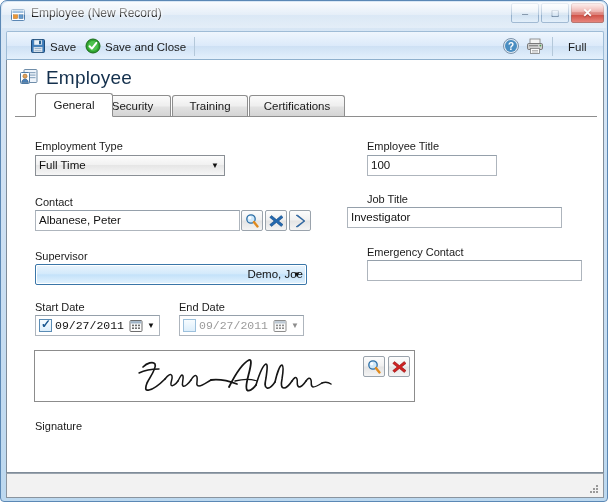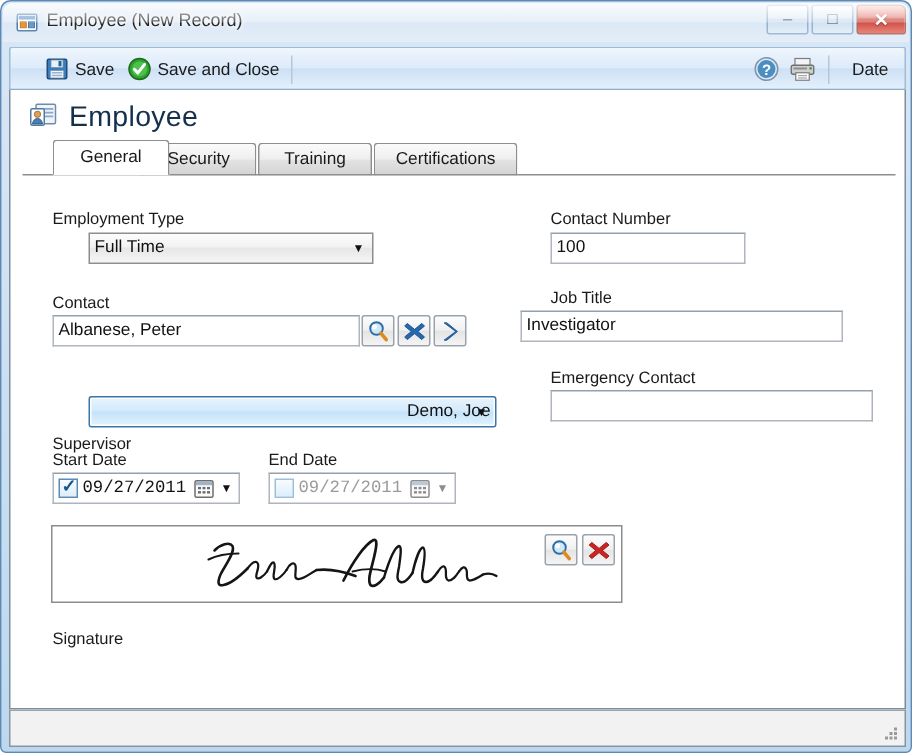--- a/index.html
+++ b/index.html
@@ -226,21 +226,20 @@
     box-sizing: border-box;
     height: 21px;
     border: 1px solid #8a8f95;
     background: linear-gradient(180deg,#fdfdfd 0%, #f1f1f1 46%, #e6e6e6 50%, #f6f6f6 100%);
     font-size: 11.5px;
     color: #111111;
     line-height: 19px;
     padding: 0 3px;
     overflow: hidden;
     white-space: nowrap;
-    margin-left: 24px;
   }
   .combo.focused {
     border: 1px solid #3a76a8;
     border-radius: 2px;
     background: linear-gradient(180deg,#e9f4fd 0%, #d4eafb 45%, #c4e2fa 52%, #e3f3fe 100%);
     box-shadow: inset 0 0 0 1px #ffffff;
     text-align: right;
   }
   .combo-arrow {
     position: absolute;
@@ -422,21 +421,21 @@
         <circle cx="15.4" cy="8.6" r="0.9" fill="#4b9d4b"></circle>
         <rect x="5.5" y="11.5" width="9" height="5" fill="#fbfbfb" stroke="#7d7d7d" stroke-width="0.8"></rect>
         <rect x="7" y="13" width="6" height="0.8" fill="#a8a8a8"></rect>
         <rect x="7" y="14.6" width="6" height="0.8" fill="#a8a8a8"></rect>
       </svg>
     </div>
 
     <div id="tb-sep2"></div>
 
     <div class="tbitem" id="tb-close">
-      <span>Date</span>
+      <span>Full</span>
     </div>
   </div>
 
   <div id="client">
 
     <div id="page-header">
       <span>
         <svg width="20" height="20" viewBox="0 0 20 20">
           <rect x="5" y="2.5" width="13" height="13" rx="1" fill="#eef4fb" stroke="#6f8da9" stroke-width="1"></rect>
           <rect x="10" y="5" width="6.5" height="1.2" fill="#8fa9c2"></rect>
@@ -487,21 +486,21 @@
       <svg width="17" height="16" viewBox="0 0 17 16">
         <path d="M3.5 2.6 L8.4 6.6 L13.2 2.6 L15 4.4 L10.6 8 L15 11.6 L13.2 13.4 L8.4 9.4 L3.5 13.4 L1.8 11.6 L6.2 8 L1.8 4.4 Z" fill="#2469b0" stroke="#144b85" stroke-width="0.6" stroke-linejoin="round"></path>
       </svg>
     </div>
     <div class="iconbtn" style="left:282px; top:150px;">
       <svg width="17" height="16" viewBox="0 0 17 16">
         <path d="M4 2.2 L11.8 8 L4 13.8 L5.9 13.8 L13 8 L5.9 2.2 Z" fill="#2469b0" stroke="#144b85" stroke-width="0.5" stroke-linejoin="round"></path>
       </svg>
     </div>
 
-    <div class="flabel" style="left:28px; top:190px;margin-top:40px;">Supervisor</div>
+    <div class="flabel" style="left:28px; top:190px;">Supervisor</div>
     <div class="combo focused" style="left:28px; top:204px; width:272px;">
       <span>Demo, Joe</span>
       <span class="combo-arrow">▼</span>
     </div>
 
     <div class="flabel" style="left:28px; top:241px;">Start Date</div>
     <div class="datebox" style="left:28px; top:255px; width:125px;">
       <span class="chk">
         <span class="tick">✓</span>
       </span>
@@ -533,21 +532,21 @@
           <rect x="6" y="5.6" width="2" height="1.6" fill="#8c8c8c"></rect>
           <rect x="9" y="5.6" width="2" height="1.6" fill="#8c8c8c"></rect>
           <rect x="3" y="8.4" width="2" height="1.6" fill="#8c8c8c"></rect>
           <rect x="6" y="8.4" width="2" height="1.6" fill="#8c8c8c"></rect>
           <rect x="9" y="8.4" width="2" height="1.6" fill="#8c8c8c"></rect>
         </svg>
       </span>
       <span class="dropglyph">▼</span>
     </div>
 
-    <div class="flabel" style="left:360px; top:80px;">Contact Number</div>
+    <div class="flabel" style="left:360px; top:80px;">Employee Title</div>
     <div class="textbox" style="left:360px; top:95px; width:130px;">
       <span>100</span>
     </div>
 
     <div class="flabel" style="left:360px; top:133px;">Job Title</div>
     <div class="textbox" style="left:340px; top:147px; width:215px;">
       <span>Investigator</span>
     </div>
 
     <div class="flabel" style="left:360px; top:186px;">Emergency Contact</div>

